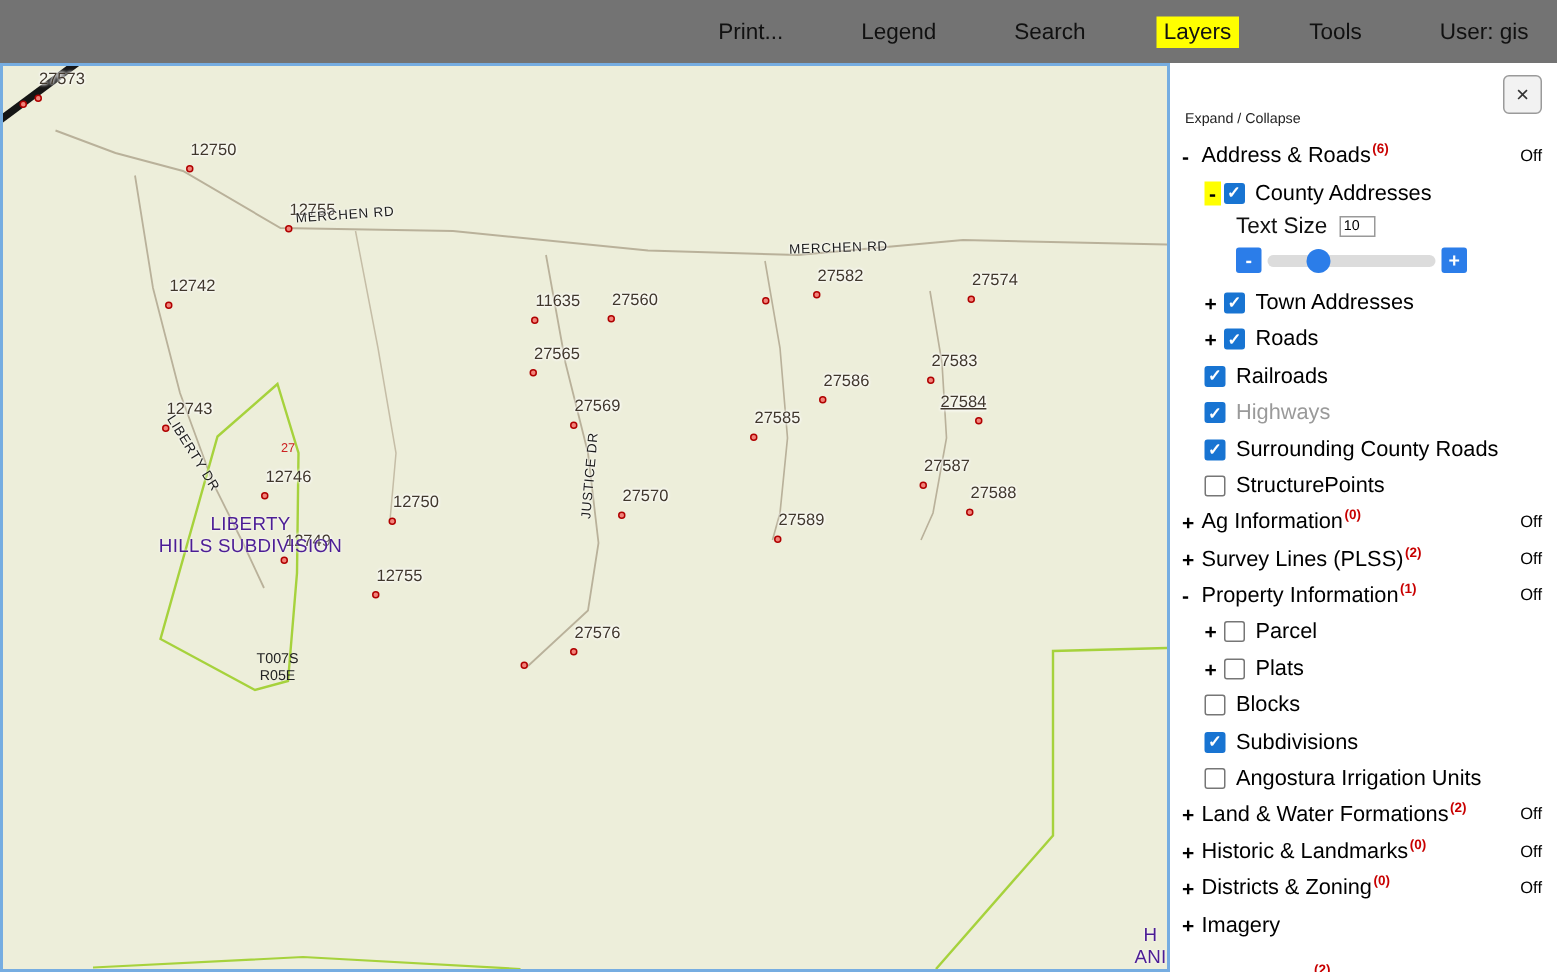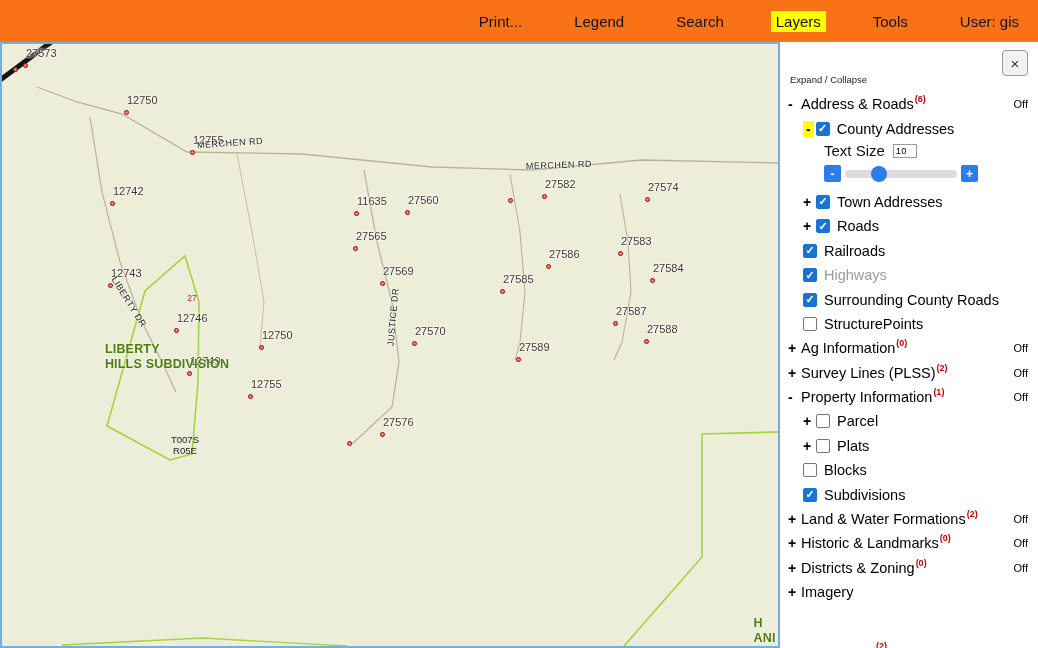--- a/index.html
+++ b/index.html
@@ -1,35 +1,35 @@
 <!DOCTYPE html>
 <html><head>
 <meta charset="utf-8">
 <style>
   * { box-sizing: border-box; margin: 0; padding: 0; }
   html,body { width:1038px; height:648px; font-family:"Liberation Sans", sans-serif; background:#fff; overflow:hidden; }
 
   
-  .topbar { height:42px; display:flex; align-items:center; justify-content:flex-end; gap:42px; padding-right:14px; background:#f97316;text-align:center; }
+  .topbar { height:42px; display:flex; align-items:center; justify-content:flex-end; gap:42px; padding-right:14px; background:#737373;text-align:center; }
   .nav-item { font-size:15px; color:#111; cursor:pointer; padding:2px 5px; white-space:nowrap; }
   .nav-item.hl { background:#ffff00; }
 
   
   .content { display:flex; height:606px; }
   .map { width:780px; height:606px; border:2px solid #76ade1; background:#edeeda; position:relative; overflow:hidden; flex:none; }
   .map-inner { position:absolute; inset:0; }
   .map-inner svg { position:absolute; top:0; left:0; }
 
   .marker-dot { position:absolute; width:5px; height:5px; border:1px solid #b00000; background:#f2837a; border-radius:50%; }
   .marker-label { position:absolute; font-size:11px; color:#40372c; white-space:nowrap;
                   text-shadow:0 0 2px #fff, 0 0 2px #fff, 0 0 3px #fff; }
   .road-label { position:absolute; font-size:9px; color:#1c1c1c; letter-spacing:.5px; white-space:nowrap;
                 text-shadow:0 0 2px #fff,0 0 2px #fff; }
   .area-label { position:absolute; transform:translate(-50%,0); }
-  .sub-label { color:#4d7c0f; font-weight:bold; font-size:12.5px; line-height:1.2; letter-spacing:.2px; text-shadow:0 0 2px #fff; }
+  .sub-label { color:#4c1d95; font-weight:normal; font-size:12.5px; text-align:center; line-height:1.2; letter-spacing:.2px; text-shadow:0 0 2px #fff; }
   .lot-label { color:#cc2222; font-size:8.5px; text-align:right; }
   .twp-label { color:#222; font-size:9.5px; line-height:1.2; text-align:center; }
 
   
   .panel { width:258px; height:606px; background:#fff; position:relative; padding:8px 6px 0 8px; overflow:hidden; }
   .close-btn { position:absolute; top:8px; right:10px; width:26px; height:26px; border:1px solid #9a9a9a; border-radius:4px;
                background:#f2f2f2; display:flex; align-items:center; justify-content:center; font-size:15px; color:#333; cursor:pointer; }
   .expand-collapse { margin-top:24px; margin-left:2px; font-size:9.5px; color:#222; cursor:pointer; }
   .tree { margin-top:7px; }
   .tree-row { display:flex; align-items:center; height:24.4px; font-size:14.5px; color:#000; position:relative; }
@@ -106,21 +106,21 @@
           <span class="marker-dot" style="left: 540px; top: 150px;"></span>
           <span class="marker-label" style="left: 543px; top: 134px;">27582</span>
           <span class="marker-dot" style="left: 506px; top: 154px;"></span>
           <span class="marker-dot" style="left: 643px; top: 153px;"></span>
           <span class="marker-label" style="left: 646px; top: 137px;">27574</span>
           <span class="marker-dot" style="left: 616px; top: 207px;"></span>
           <span class="marker-label" style="left: 619px; top: 191px;">27583</span>
           <span class="marker-dot" style="left: 544px; top: 220px;"></span>
           <span class="marker-label" style="left: 547px; top: 204px;">27586</span>
           <span class="marker-dot" style="left: 648px; top: 234px;"></span>
-          <span class="marker-label" style="left: 651px; top: 218px;">27584</span>
+          <span class="marker-label" style="left: 625px; top: 218px; text-decoration: underline;">27584</span>
           <span class="marker-dot" style="left: 378px; top: 237px;"></span>
           <span class="marker-label" style="left: 381px; top: 221px;">27569</span>
           <span class="marker-dot" style="left: 106px; top: 239px;"></span>
           <span class="marker-label" style="left: 109px; top: 223px;">12743</span>
           <span class="marker-dot" style="left: 498px; top: 245px;"></span>
           <span class="marker-label" style="left: 501px; top: 229px;">27585</span>
           <span class="marker-dot" style="left: 611px; top: 277px;"></span>
           <span class="marker-label" style="left: 614px; top: 261px;">27587</span>
           <span class="marker-dot" style="left: 642px; top: 295px;"></span>
           <span class="marker-label" style="left: 645px; top: 279px;">27588</span>
@@ -249,20 +249,24 @@
           <span class="layer-label">Plats</span>
         </div>
         <div class="tree-row child-row">
           <span class="cb"></span>
           <span class="layer-label">Blocks</span>
         </div>
         <div class="tree-row child-row">
           <span class="cb checked">✓</span>
           <span class="layer-label">Subdivisions</span>
         </div>
+        <div class="tree-row child-row">
+          <span class="cb"></span>
+          <span class="layer-label">Angostura Irrigation Units</span>
+        </div>
         <div class="tree-row group-row">
           <span class="expander">+</span>
           <span class="g-label">Land &amp; Water Formations</span>
           <sup class="cnt">(2)</sup>
           <span class="off">Off</span>
         </div>
         <div class="tree-row group-row">
           <span class="expander">+</span>
           <span class="g-label">Historic &amp; Landmarks</span>
           <sup class="cnt">(0)</sup>

